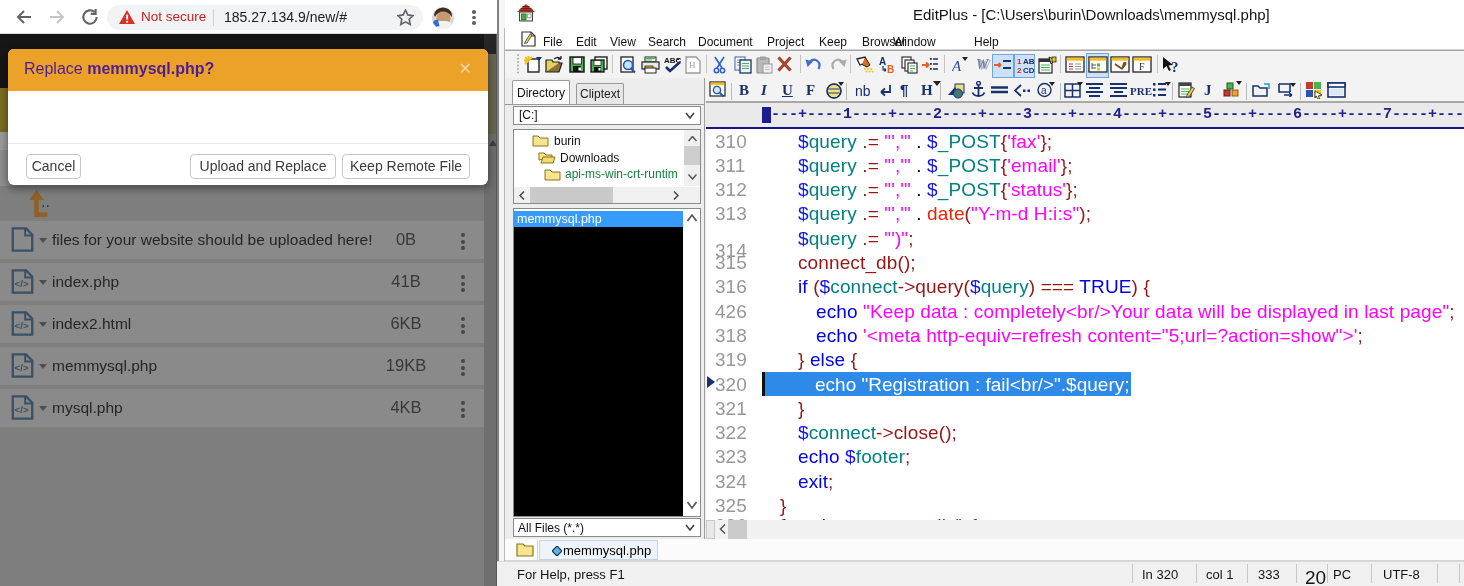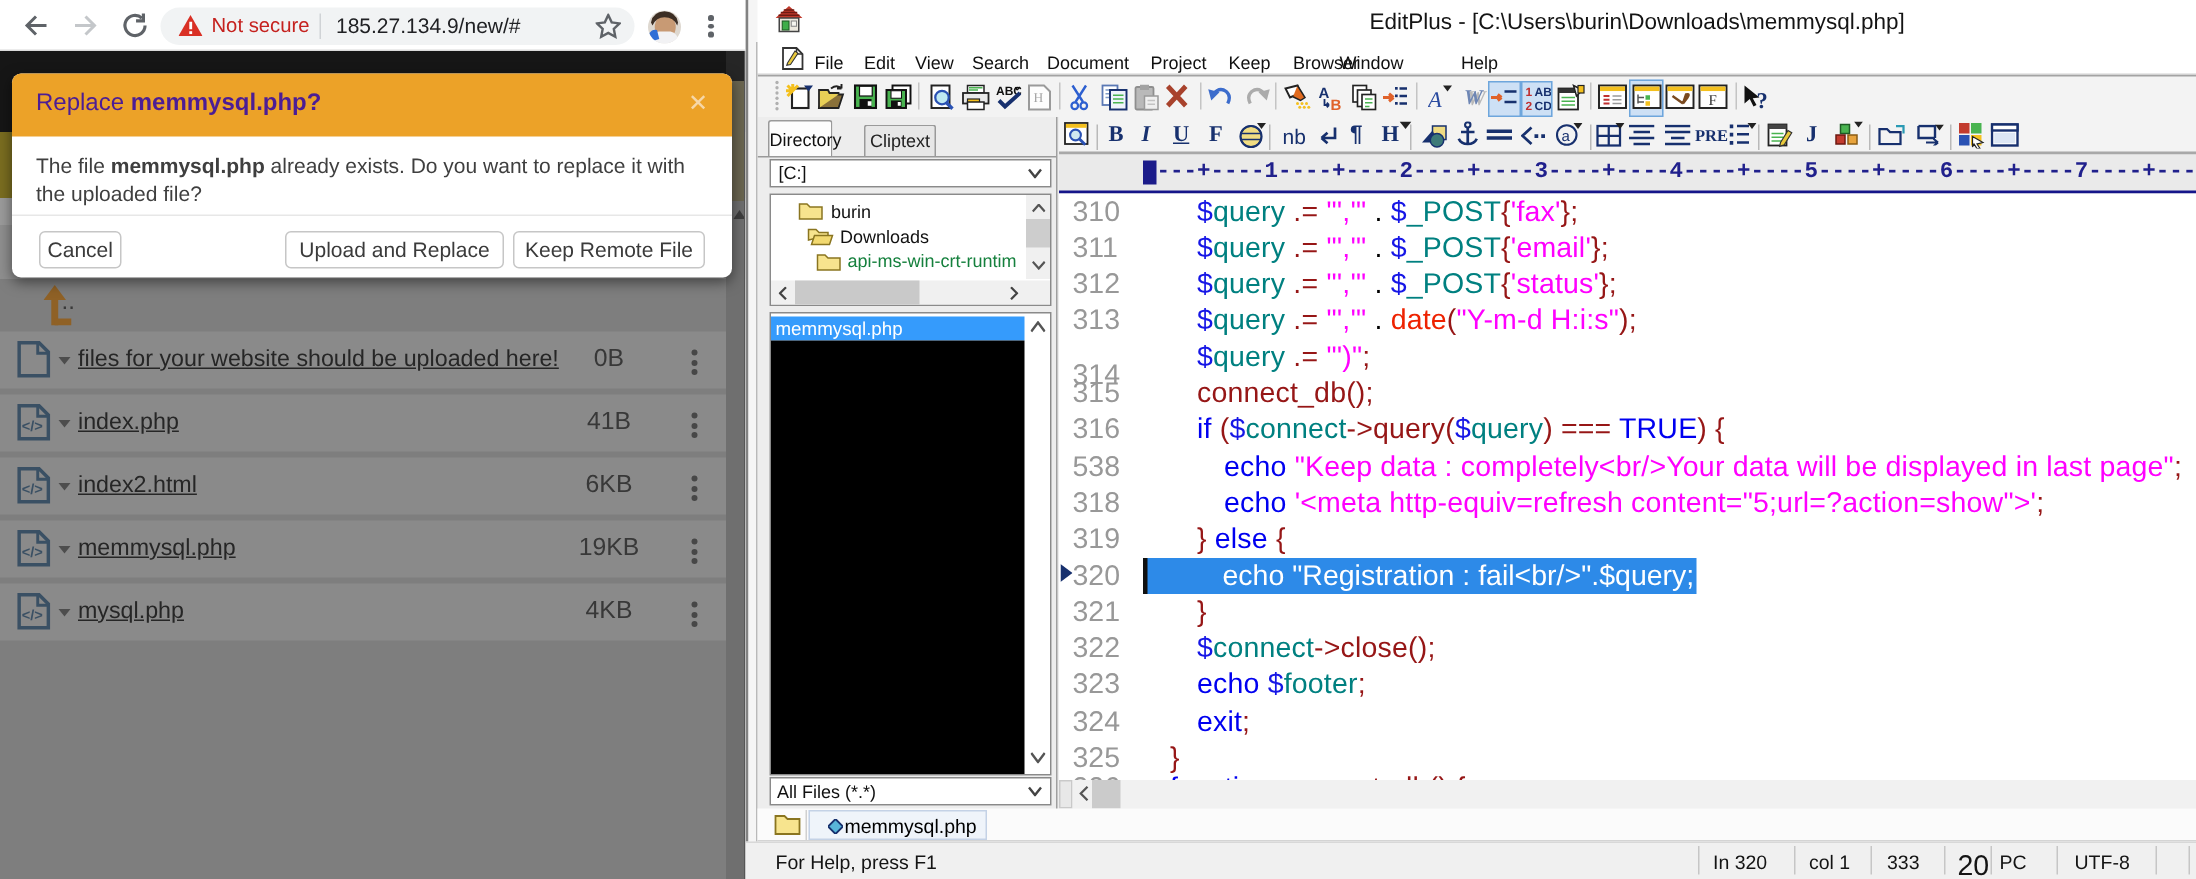--- a/index.html
+++ b/index.html
@@ -4,21 +4,21 @@
 <style>
 * { margin:0; padding:0; box-sizing:border-box; }
 html,body { width:1464px; height:586px; overflow:hidden; }
 body { font-family:"Liberation Sans",sans-serif; position:relative; background:#fff; }
 .abs { position:absolute; }
 
 #bwin { position:absolute; left:0; top:0; width:497px; height:586px; background:#7e7e7e; overflow:hidden; }
 #btoolbar { position:absolute; left:0; top:0; width:497px; height:34px; background:#fff; border-bottom:1px solid #dadada; }
 .pill { position:absolute; left:107px; top:5px; width:316px; height:25px; background:#f1f3f4; border-radius:13px; }
 .frow { position:absolute; left:0; width:484px; height:38px; background:#8a8a8a; }
-.fname { position:absolute; left:52px; top:10px; font-size:15.5px; color:#262626;text-decoration:underline; }
+.fname { position:absolute; left:52px; top:10px; font-size:15.5px; color:#262626; }
 .fsize { position:absolute; left:346px; width:120px; text-align:center; top:9px; font-size:16.5px; color:#383838; }
 .kebab { position:absolute; left:460.5px; top:12px; }
 .kebab div { width:4px; height:4px; border-radius:50%; background:#474747; margin-bottom:2.6px; }
 .ficon { position:absolute; left:11px; top:5px; }
 .caret { position:absolute; left:39px; top:17px; width:0; height:0; border-left:4.5px solid transparent; border-right:4.5px solid transparent; border-top:5px solid #4d4d4d; }
 
 #dlg { position:absolute; left:8px; top:49px; width:480px; height:136px; background:#fff; border-radius:6px; box-shadow:0 3px 9px rgba(0,0,0,.5); }
 #dlghead { position:absolute; left:0; top:0; width:480px; height:42px; background:#eca228; border-radius:6px 6px 0 0; }
 #dlghead .t { position:absolute; left:16px; top:11px; font-size:16px; color:#4c1d95; }
 #dlghead .x { position:absolute; right:16px; top:10px; font-size:16px; color:#f6d7a8; }
@@ -138,21 +138,20 @@
         <div></div>
         <div></div>
       </div>
   </div>
 
   <div id="dlg">
     <div id="dlghead">
       <div class="t">Replace <b>memmysql.php?</b></div>
       <div class="x">✕</div>
     </div>
-    <div id="dlgbody">The file <b>memmysql.php</b> already exists. Do you want to replace it with the uploaded file?</div>
     <div class="abs" style="left:0;top:94px;width:480px;height:1px;background:#e7e7e7;"></div>
     <div class="dbtn" style="left:18px;width:55px;">Cancel</div>
     <div class="dbtn" style="left:182px;width:146px;">Upload and Replace</div>
     <div class="dbtn" style="left:334px;width:128px;">Keep Remote File</div>
   </div>
 
   <div id="btoolbar">
     <svg class="abs" style="left:16px;top:9px;" width="17" height="16" viewBox="0 0 17 16">
         <path d="M15 8 L2 8 M8 2 L2 8 L8 14" stroke="#5f6368" stroke-width="2" fill="none"></path>
       </svg>
@@ -401,21 +400,21 @@
         <path d="M2 1 L2 13 L5.5 10 L8 15 L10 14 L7.5 9.5 L12 9 Z" fill="#111"></path>
         <text x="10" y="16" font-size="15" font-weight="bold" fill="#17306e" font-family="Liberation Serif">?</text>
       </svg>
   </div>
 
   <div class="abs" style="left:8px;top:78px;width:959px;height:508px;background:#ededed;"></div>
   <div id="lpanel">
 
     <div class="abs" style="left:8px;top:104px;width:199px;height:1px;background:#9a9a9a;"></div>
     <div class="abs" style="left:79px;top:83px;width:48px;height:21px;background:#e7e7e7;border:1px solid #9a9a9a;border-bottom:none;border-radius:2px 2px 0 0;font-size:12px;color:#222;text-align:center;line-height:21px;">Cliptext</div>
-    <div class="abs" style="left:15px;top:80px;width:43px;height:24px;background:#fdfdfd;border:1px solid #9a9a9a;border-bottom:none;border-radius:2px 2px 0 0;font-size:12px;color:#111;text-align:center;line-height:24px;">Directory</div>
+    <div class="abs" style="left:15px;top:80px;width:58px;height:24px;background:#fdfdfd;border:1px solid #9a9a9a;border-bottom:none;border-radius:2px 2px 0 0;font-size:12px;color:#111;text-align:center;line-height:24px;">Directory</div>
 
     <div class="abs" style="left:16px;top:106px;width:188px;height:19px;background:#fff;border:1px solid #8a8a8a;"></div>
     <div class="abs" style="left:22px;top:108px;font-size:12px;color:#111;">[C:]</div>
     <svg class="abs" style="left:188px;top:112px;" width="10" height="7" viewBox="0 0 10 7">
         <path d="M1 1 L5 6 L9 1" stroke="#444" stroke-width="1.6" fill="none"></path>
       </svg>
 
     <div class="abs" style="left:16px;top:129px;width:188px;height:75px;background:#fff;border:1px solid #8a8a8a;"></div>
     <svg class="abs" style="left:35px;top:134px;" width="17" height="13" viewBox="0 0 17 13">
         <path d="M1 2 L6 2 L8 4 L16 4 L16 12 L1 12 Z" fill="#f7e48e" stroke="#8a7520" stroke-width="1"></path>
@@ -591,21 +590,21 @@
     <div class="abs" style="left:209px;top:127px;width:758px;height:2px;background:#16168a;"></div>
 
     <div class="abs" style="left:209px;top:129px;width:758px;height:390.5px;background:#fff;overflow:hidden;">
       <div class="ln" style="top:0.5px;left:9px;">310</div>
       <div class="ln" style="top:24.8px;left:9px;">311</div>
       <div class="ln" style="top:49.1px;left:9px;">312</div>
       <div class="ln" style="top:73.4px;left:9px;">313</div>
       <div class="ln" style="top:97.7px;left:9px;margin-top:12px;">314</div>
       <div class="ln" style="top:122px;left:9px;">315</div>
       <div class="ln" style="top:146.3px;left:9px;text-align:right;">316</div>
-      <div class="ln" style="top:170.6px;left:9px;">538</div>
+      <div class="ln" style="top:170.6px;left:9px;">426</div>
       <div class="ln" style="top:194.9px;left:9px;">318</div>
       <div class="ln" style="top:219.2px;left:9px;">319</div>
       <div class="ln" style="top:243.5px;left:9px;">320</div>
       <div class="ln" style="top:267.8px;left:9px;">321</div>
       <div class="ln" style="top:292.1px;left:9px;">322</div>
       <div class="ln" style="top:316.4px;left:9px;">323</div>
       <div class="ln" style="top:340.7px;left:9px;">324</div>
       <div class="ln" style="top:365px;left:9px;">325</div>
       <div class="ln" style="top:385px;left:9px;">326</div>
 

